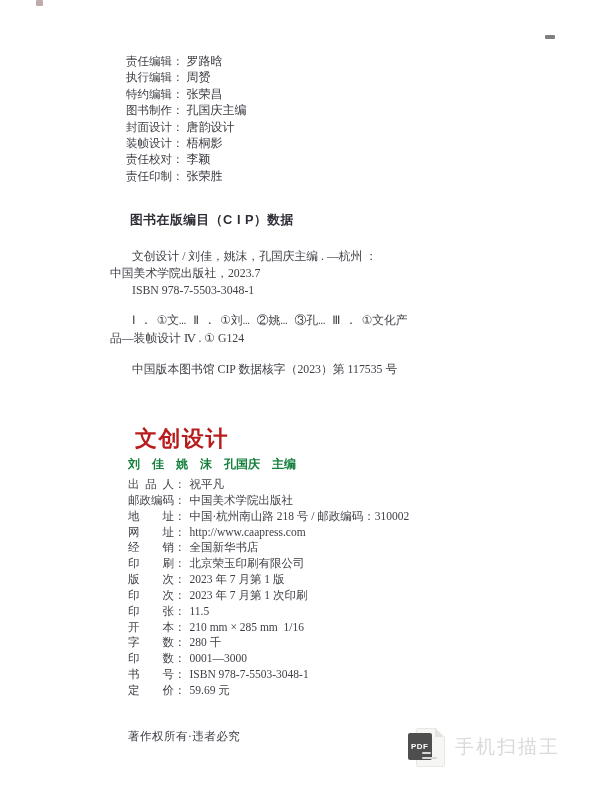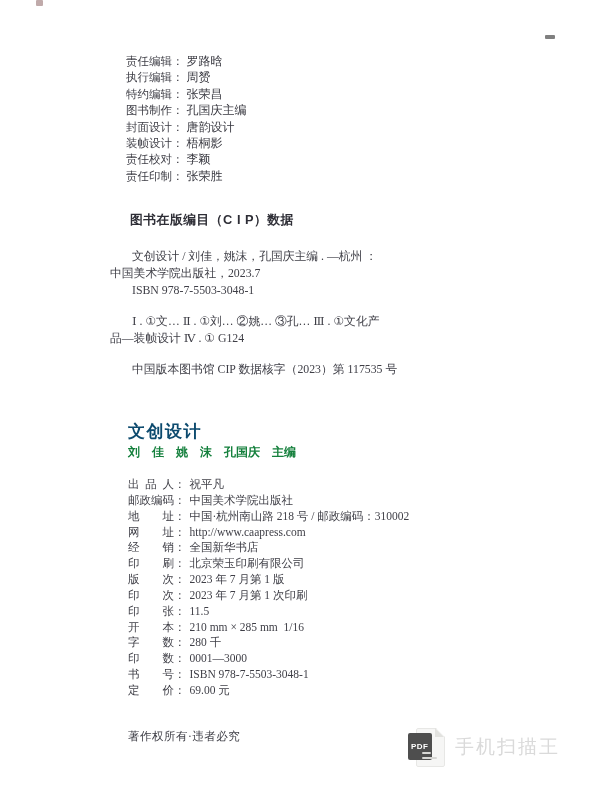--- a/index.html
+++ b/index.html
@@ -26,27 +26,27 @@
   
   .cip { position: absolute; left: 110px; top: 213px; width: 350px;
          font-size: 11.8px; line-height: 17.2px; }
   .cip-heading {
     font-family: "Liberation Sans", "DejaVu Sans", sans-serif;
     font-weight: bold; font-size: 12.8px; line-height: 13px;
     margin: 0 0 22px 20px; color: #2e2e36; letter-spacing: .5px;
   }
   .cip p { margin: 0; white-space: pre-wrap; }
   .ind { padding-left: 22px; }
-  .gap-a { margin-top: 13px !important; }
+  .gap-a { margin-top: 13px !important; font-family: Liberation Mono, monospace; }
   .gap-b { margin-top: 14px !important; }
 
   
   .book { position: absolute; left: 128px; top: 422px; }
-  .book-title { margin: 0; font-size: 17px; font-weight: bold;
-                letter-spacing: 1.5px; color: #0c4a6e; line-height: 20px; }
+  .book-title { margin: 7px; font-size: 22px; font-weight: bold;
+                letter-spacing: 1.5px; color: #b91c1c; line-height: 20px; }
   .book-authors { margin-top: 2px; font-size: 12px; font-weight: bold;
                   white-space: pre; color: #15803d;
                   font-family: "Liberation Sans", "DejaVu Sans", sans-serif; }
 
   
   .publication { position: absolute; left: 128px; top: 477px; font-size: 11.5px; }
   .publication .row { height: 15.85px; line-height: 15.85px; white-space: pre; }
   .pub-lbl { display: inline-block; width: 46px; text-align: justify;
              text-align-last: justify; vertical-align: top; }
   .pub-val { margin-left: 4px; white-space: pre; }
@@ -117,21 +117,21 @@
     <div class="row"><span class="pub-lbl">网址</span><span>：</span><span class="pub-val">http://www.caapress.com</span></div>
     <div class="row"><span class="pub-lbl">经销</span><span>：</span><span class="pub-val">全国新华书店</span></div>
     <div class="row"><span class="pub-lbl">印刷</span><span>：</span><span class="pub-val">北京荣玉印刷有限公司</span></div>
     <div class="row"><span class="pub-lbl">版次</span><span>：</span><span class="pub-val">2023 年 7 月第 1 版</span></div>
     <div class="row"><span class="pub-lbl">印次</span><span>：</span><span class="pub-val">2023 年 7 月第 1 次印刷</span></div>
     <div class="row"><span class="pub-lbl">印张</span><span>：</span><span class="pub-val">11.5</span></div>
     <div class="row"><span class="pub-lbl">开本</span><span>：</span><span class="pub-val">210 mm × 285 mm  1/16</span></div>
     <div class="row"><span class="pub-lbl">字数</span><span>：</span><span class="pub-val">280 千</span></div>
     <div class="row"><span class="pub-lbl">印数</span><span>：</span><span class="pub-val">0001—3000</span></div>
     <div class="row"><span class="pub-lbl">书号</span><span>：</span><span class="pub-val">ISBN 978-7-5503-3048-1</span></div>
-    <div class="row"><span class="pub-lbl">定价</span><span>：</span><span class="pub-val">69.00 元</span></div>
+    <div class="row"><span class="pub-lbl">定价</span><span>：</span><span class="pub-val">59.69 元</span></div>
   </section>
 
   <div class="copyright">著作权所有·违者必究</div>
 
   <div class="watermark">
     <div class="pdf-icon">
       <div class="sheet"></div>
       <div class="fold"></div>
       <div class="badge">PDF</div>
       <div class="sheet-lines">

